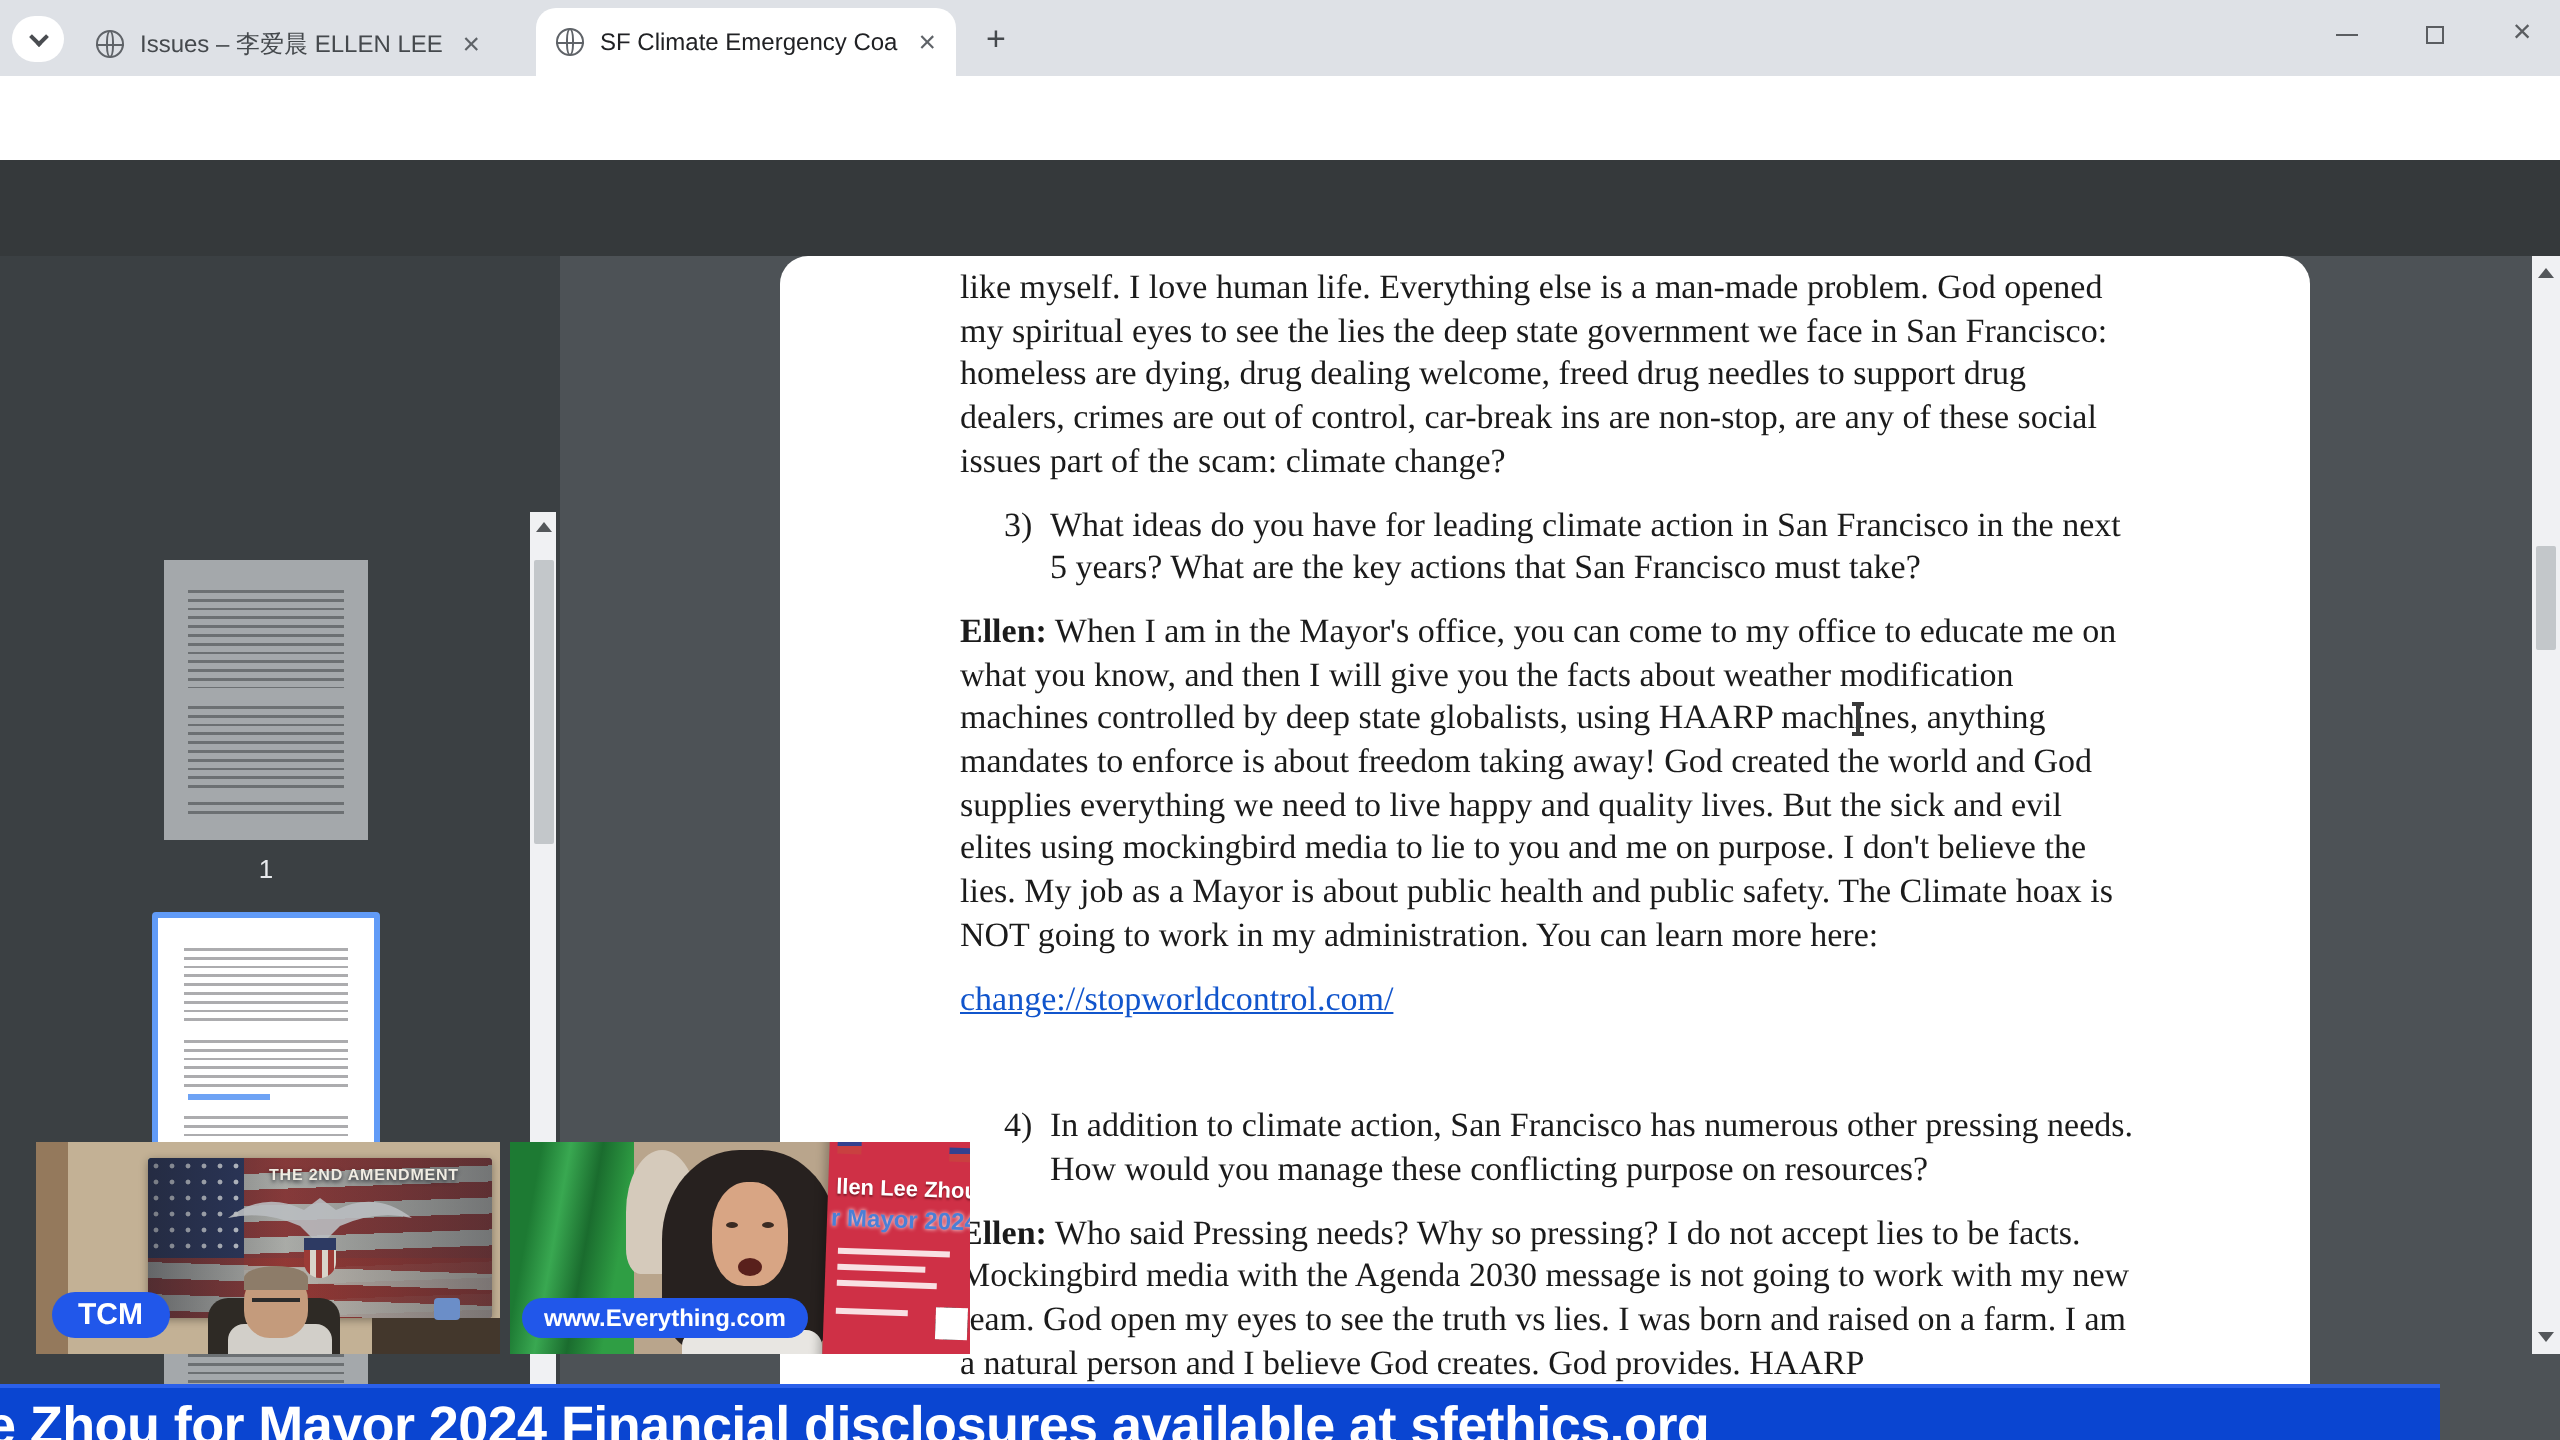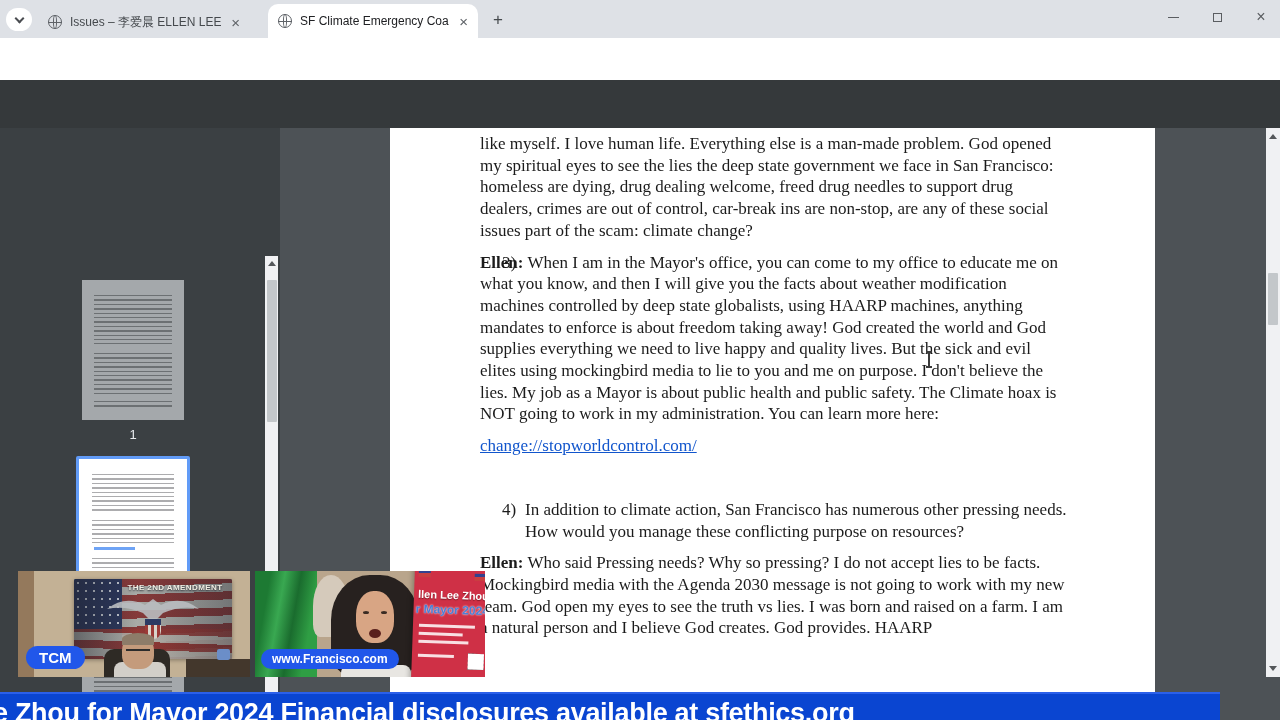--- a/index.html
+++ b/index.html
@@ -77,40 +77,40 @@
   #tlabel2 { left:88px; top:476px; }
   .t2-link { position:absolute; left:14%; width:38%; height:3px; background:#6ea3f5; }
   .sb-scroll { left:265px; top:128px; width:13px; height:549px; background:#f0f1f3; }
   .sb-thumb { position:absolute; left:1.5px; width:10px; background:#c3c7ca; border-radius:1px; }
   .arrow-up, .arrow-dn { position:absolute; left:50%; transform:translateX(-50%); width:0; height:0; border-left:4px solid transparent; border-right:4px solid transparent; }
   .arrow-up { border-bottom:5px solid #54575a; }
   .arrow-dn { border-top:5px solid #54575a; }
 
   
   #viewer { left:280px; top:128px; width:1000px; height:592px; background:#4d5256; overflow:hidden; }
-  #page { position:absolute; left:110px; top:0; width:765px; height:592px; background:#ffffff; overflow:hidden; }
+  #page { position:absolute; left:110px; top:0; width:765px; height:592px; background:#ffffff; overflow:hidden;border-radius:14px; }
   #doc { position:absolute; left:90px; top:5px; width:588px; color:#1b1b1b; font-family:"Liberation Serif", serif; font-size:17px; line-height:21.7px; }
   #doc p { margin:0 0 10px 0; }
   .qitem { position:relative; padding-left:45px; }
   .qnum { position:absolute; left:22px; top:0; }
   .doc-link { color:#1155cc; text-decoration:underline; display:inline-block; margin:0 0 42px 0; }
   .alabel { font-weight:700; }
   .mt-a3 { margin-top:1px; }
   #doc .a4 { margin-bottom:0; }
   .caret { left:928px; top:352px; width:2px; height:15px; background:#3a3a3a; }
   .caret::before, .caret::after { content:""; position:absolute; left:-2px; width:6px; height:2px; background:#3a3a3a; }
   .caret::before { top:-1px; } .caret::after { bottom:-1px; }
   .main-scroll { left:1266px; top:128px; width:14px; height:549px; background:#f0f1f3; }
 
   
   .video { overflow:hidden; background:#c3b195; }
   #video-left { left:18px; top:571px; width:232px; height:106px; }
   #video-right { left:255px; top:571px; width:230px; height:106px; background:#b9a58c; }
   .wall-strip { position:absolute; left:0; top:0; width:16px; height:106px; background:#94795c; }
-  .flag-us { position:absolute; left:56px; top:8px; width:158px; height:80px; background:#0c4a6e; border-radius:2px; overflow:hidden; box-shadow:0 1px 4px rgba(0,0,0,.35); }
+  .flag-us { position:absolute; left:56px; top:8px; width:172px; height:80px; background:#0c4a6e; border-radius:2px; overflow:hidden; box-shadow:0 1px 4px rgba(0,0,0,.35); }
   .flag-stars { position:absolute; left:0; top:0; width:48px; height:50px; background:#2d3a63; background-image:radial-gradient(#dfe5ee 1px, rgba(0,0,0,0) 1.4px); background-size:8px 8px; }
   .flag-stripes { position:absolute; left:48px; right:0; top:0; bottom:0; background:repeating-linear-gradient(178deg, #a03b36 0 8px, #ccc7bd 8px 16px); opacity:.9; }
   .flag-stripes2 { position:absolute; left:0; right:0; top:50px; bottom:0; background:repeating-linear-gradient(182deg, #a03b36 0 8px, #ccc7bd 8px 16px); opacity:.9; }
   .flag-shade { position:absolute; inset:0; background:linear-gradient(90deg, rgba(30,32,40,.55), rgba(30,32,40,.1) 40%, rgba(30,32,40,.45)); }
   .flag-title { position:absolute; left:46px; right:2px; top:4px; text-align:center; color:#f0ece2; font-size:8px; font-weight:700; letter-spacing:.4px; text-shadow:0 1px 2px #22242c; white-space:nowrap; }
   .eagle { position:absolute; left:50%; top:14px; transform:translateX(-50%); }
   .shield { position:absolute; left:50%; top:40px; transform:translateX(-50%); width:16px; height:20px; border-radius:2px 2px 8px 8px; background:repeating-linear-gradient(90deg, #9c3a36 0 3px, #d8d4ca 3px 6px); }
   .shield::before { content:""; position:absolute; left:0; right:0; top:0; height:6px; background:#2d3a63; }
   .chair { position:absolute; left:86px; bottom:0; width:66px; height:28px; background:#2e2a25; border-radius:10px 10px 0 0; }
   .man-body { position:absolute; left:96px; bottom:0; width:52px; height:15px; background:#d2cfc9; border-radius:8px 8px 0 0; }
@@ -241,21 +241,21 @@
     <div class="abs sb-scroll">
       <span class="arrow-up" style="top:5px"></span>
       <span class="sb-thumb" style="top:24px; height:142px"></span>
     </div>
   </div>
 
   <div class="abs" id="viewer">
     <div id="page">
       <div id="doc">
         <p>like myself. I love human life. Everything else is a man-made problem. God opened my spiritual eyes to see the lies the deep state government we face in San Francisco: homeless are dying, drug dealing welcome, freed drug needles to support drug dealers, crimes are out of control, car-break ins are non-stop,  are any of these social issues part of the scam: climate change?</p>
-        <p class="qitem"><span class="qnum">3)</span></p>
+        <p class="qitem"><span class="qnum">3)</span><span>What ideas do you have for leading climate action in San Francisco in the next 5 years? What are the key actions that San Francisco must take?</span></p>
         <p class="mt-a3"><span class="alabel">Ellen:</span><span> When I am in the Mayor's office, you can come to my office to educate me on what you know, and then I will give you the facts about weather modification machines controlled by deep state globalists, using HAARP machines, anything mandates to enforce is about freedom taking away! God created the world and God supplies everything we need to live happy and quality lives. But the sick and evil elites using mockingbird media to lie to you and me on purpose. I don't believe the lies. My job as a Mayor is about public health and public safety. The Climate hoax is NOT going to work in my administration. You can learn more here:</span></p>
         <a class="doc-link" href="#">change://stopworldcontrol.com/</a>
         <p class="qitem"><span class="qnum">4)</span><span>In addition to climate action, San Francisco has numerous other pressing needs. How would you manage these conflicting purpose on resources?</span></p>
         <p class="a4"><span class="alabel">Ellen:</span><span> Who said Pressing needs? Why so pressing? I do not accept lies to be facts. Mockingbird media with the Agenda 2030 message is not going to work with my new team. God open my eyes to see the truth vs lies. I was born and raised on a farm. I am a natural person and I believe God creates. God provides. HAARP</span></p>
       </div>
     </div>
   </div>
   <div class="abs caret"></div>
   <div class="abs main-scroll">
     <span class="arrow-up" style="top:6px"></span>
@@ -301,20 +301,20 @@
       <span class="rb-flag" style="left:4px; top:4px"></span>
       <span class="rb-flag" style="right:6px; top:6px"></span>
       <div class="rb-line1">llen Lee Zhou</div>
       <div class="rb-line2">r Mayor 2024</div>
       <div class="rb-bar" style="top:58px; width:56px"></div>
       <div class="rb-bar" style="top:66px; width:44px"></div>
       <div class="rb-bar" style="top:74px; width:50px"></div>
       <div class="rb-bar" style="top:88px; width:36px"></div>
       <div class="qr"></div>
     </div>
-    <div class="pill" id="pill-me">www.Francisco.com</div>
+    <div class="pill" id="pill-me">www.Everything.com</div>
   </div>
 
   <div class="abs" id="ticker">
     <div class="ticker-text">e Zhou for Mayor 2024 Financial disclosures available at sfethics.org</div>
   </div>
 
 </div>
 
 </body></html>

